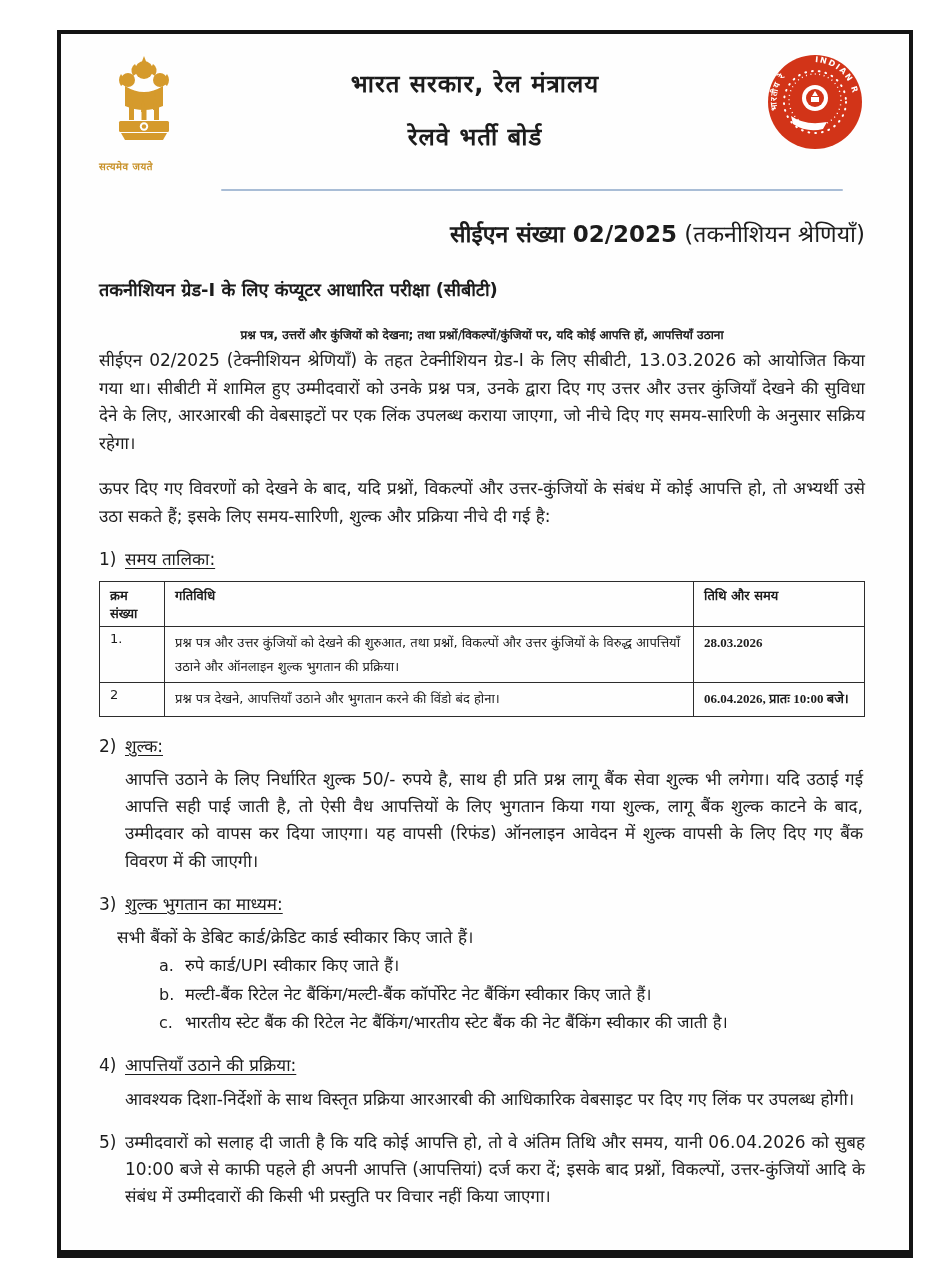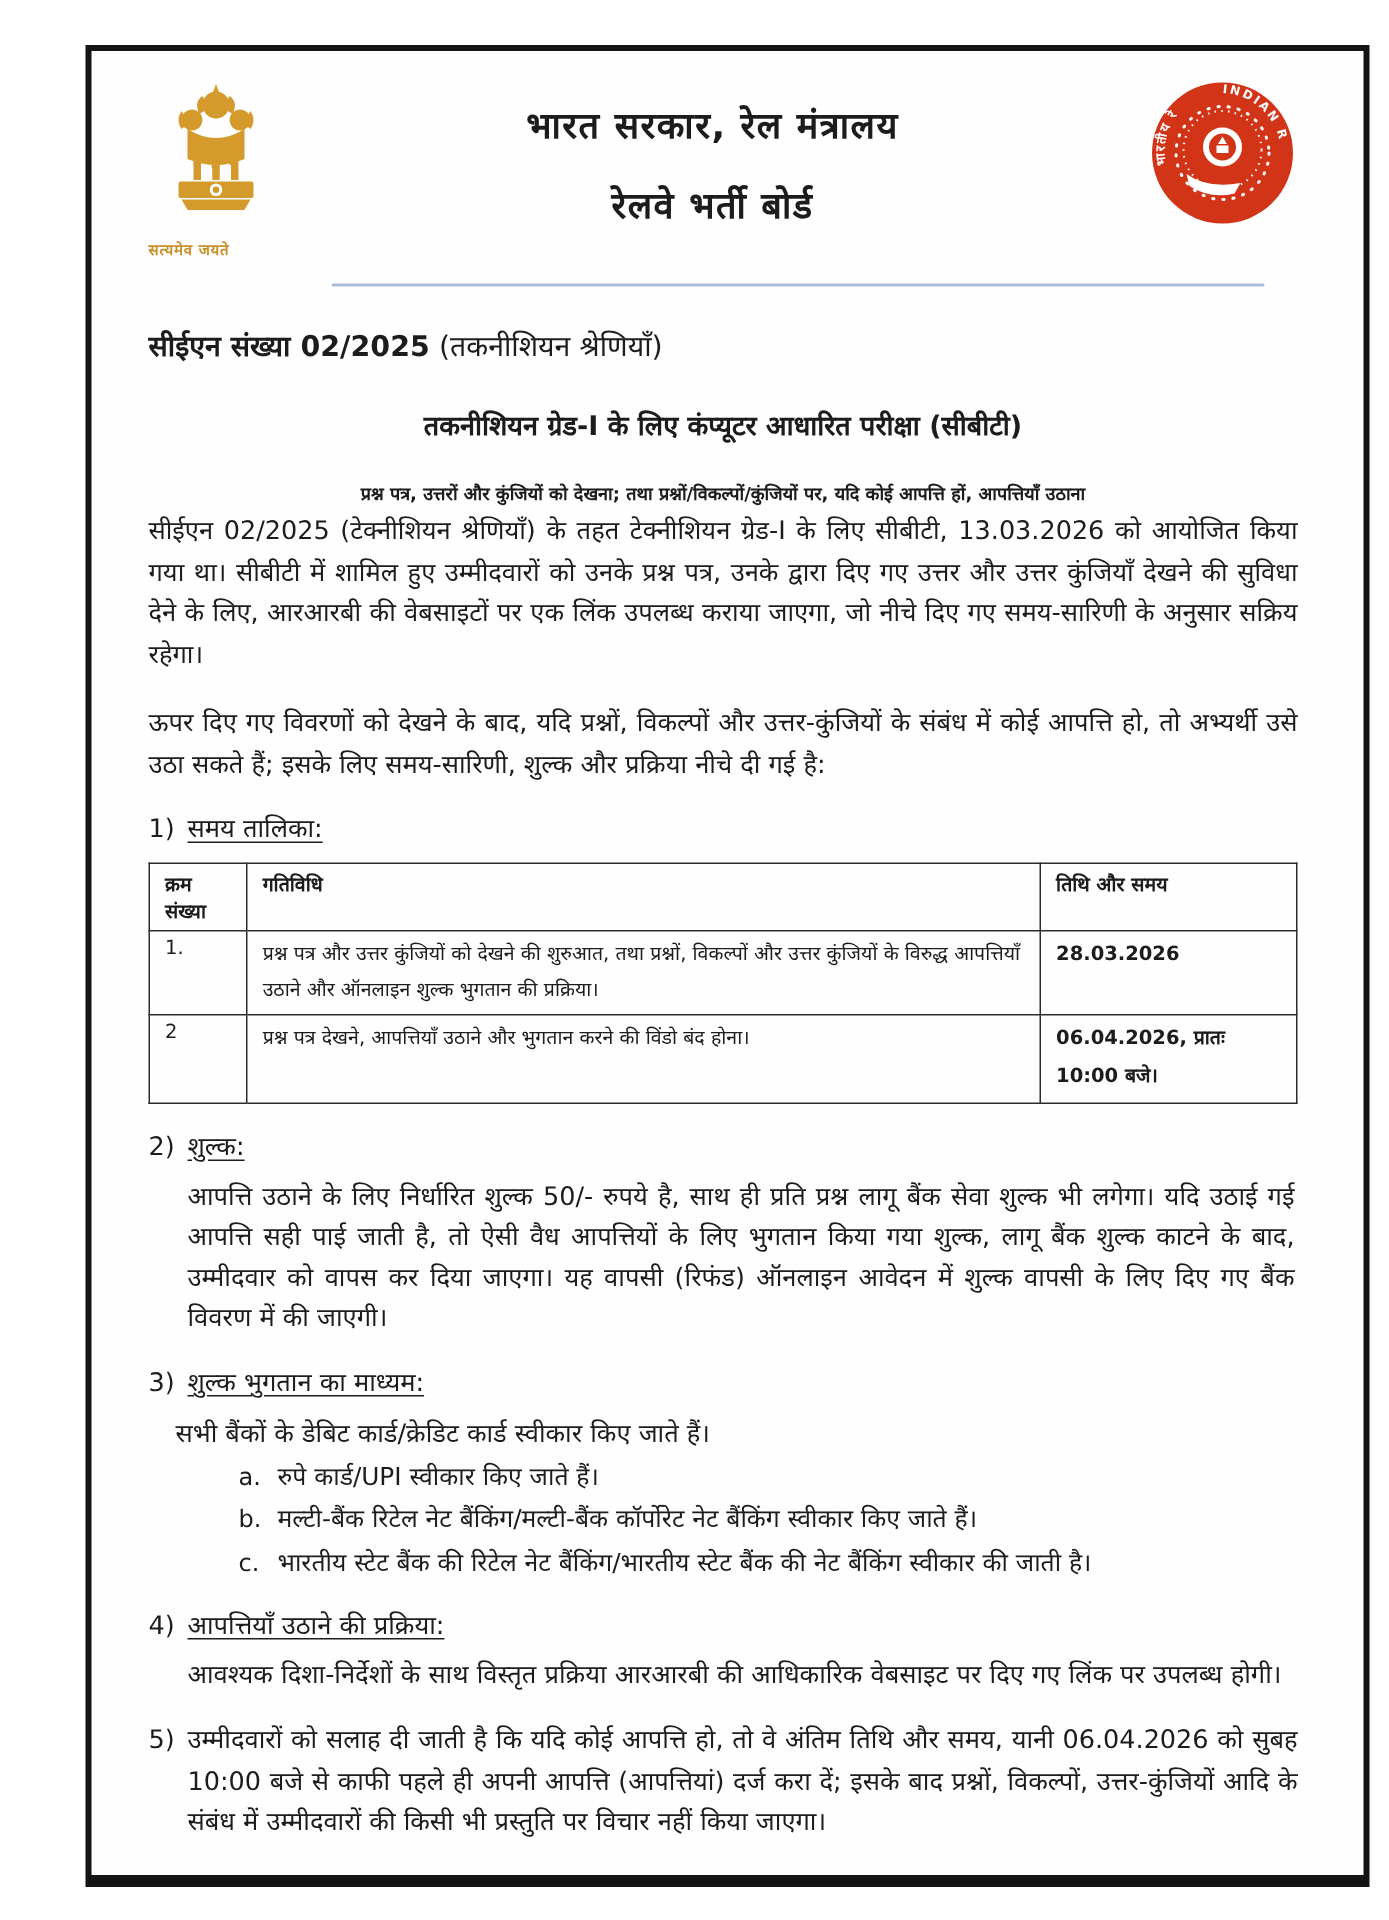--- a/index.html
+++ b/index.html
@@ -20,24 +20,24 @@
   .emblem-block { width:90px; text-align:left; padding-top:2px; }
   .emblem-caption { font-size:10px; color:#c8922a; font-weight:bold; margin-top:1px; letter-spacing:0.5px; }
   .title-block { flex:1; text-align:center; padding-top:14px; }
   .title-line1 { font-size:24px; font-weight:bold; letter-spacing:1px; }
   .title-line2 { font-size:24px; font-weight:bold; margin-top:20px; letter-spacing:1px; }
   .rail-logo-block { width:104px; display:flex; justify-content:flex-end; }
 
   .divider { height:2px; background:#a9bdd6; margin:16px 22px 0 122px; border-radius:1px; }
 
   
-  .cen-line { text-align:left; margin-top:26px; font-size:19px; }
+  .cen-line { text-align:right; margin-top:26px; font-size:23px; }
   .cen-bold { font-weight:bold; }
   .cen-normal { font-weight:normal; }
-  .subtitle1 { text-align:center; margin-top:28px; font-size:18px; font-weight:bold; }
+  .subtitle1 { text-align:left; margin-top:28px; font-size:18px; font-weight:bold; }
   .subtitle2 { text-align:center; margin-top:25px; font-size:12px; font-weight:bold; }
 
   
   .para { font-size:17px; line-height:1.62; text-align:justify; margin-top:4px; }
   .para-second { margin-top:18px; }
 
   
   .item { display:flex; margin-top:16px; font-size:17px; line-height:1.6; }
   .item .num { width:26px; flex:0 0 26px; }
   .item .content { flex:1; }
@@ -46,21 +46,21 @@
   .item5 .content, .item6 .content { text-align:justify; }
 
   
   table.schedule { border-collapse:collapse; width:100%; margin-top:8px; font-size:13px;border-radius:18px; }
   table.schedule th, table.schedule td { border:1.5px solid #2c2c2c; padding:4px 10px; vertical-align:top; }
   table.schedule th { font-weight:bold; text-align:left; }
   th.col-sno { width:64px; }
   th.col-activity { width:520px; text-align:center; }
   th.col-datetime { width:168px; text-align:justify; }
   td.cell-activity { line-height:1.8; padding-top:8px; padding-bottom:8px; }
-  td.cell-datetime { font-weight:bold; vertical-align:middle; line-height:1.9; }
+  td.cell-datetime { font-weight:bold; vertical-align:middle; line-height:1.9;font-family:Liberation Serif, serif; }
   td.cell-sno { padding-top:10px; }
 
   
   .pay-intro { margin-top:6px; margin-left:-8px; }
   .pay-list { margin-top:2px; }
   .pay-row { display:flex; margin-top:2px; }
   .pay-row .marker { width:26px; flex:0 0 26px; margin-left:34px; font-size:16px; }
   .pay-row .ptext { flex:1; font-size:16.5px; }
 
   svg { display:block; }

